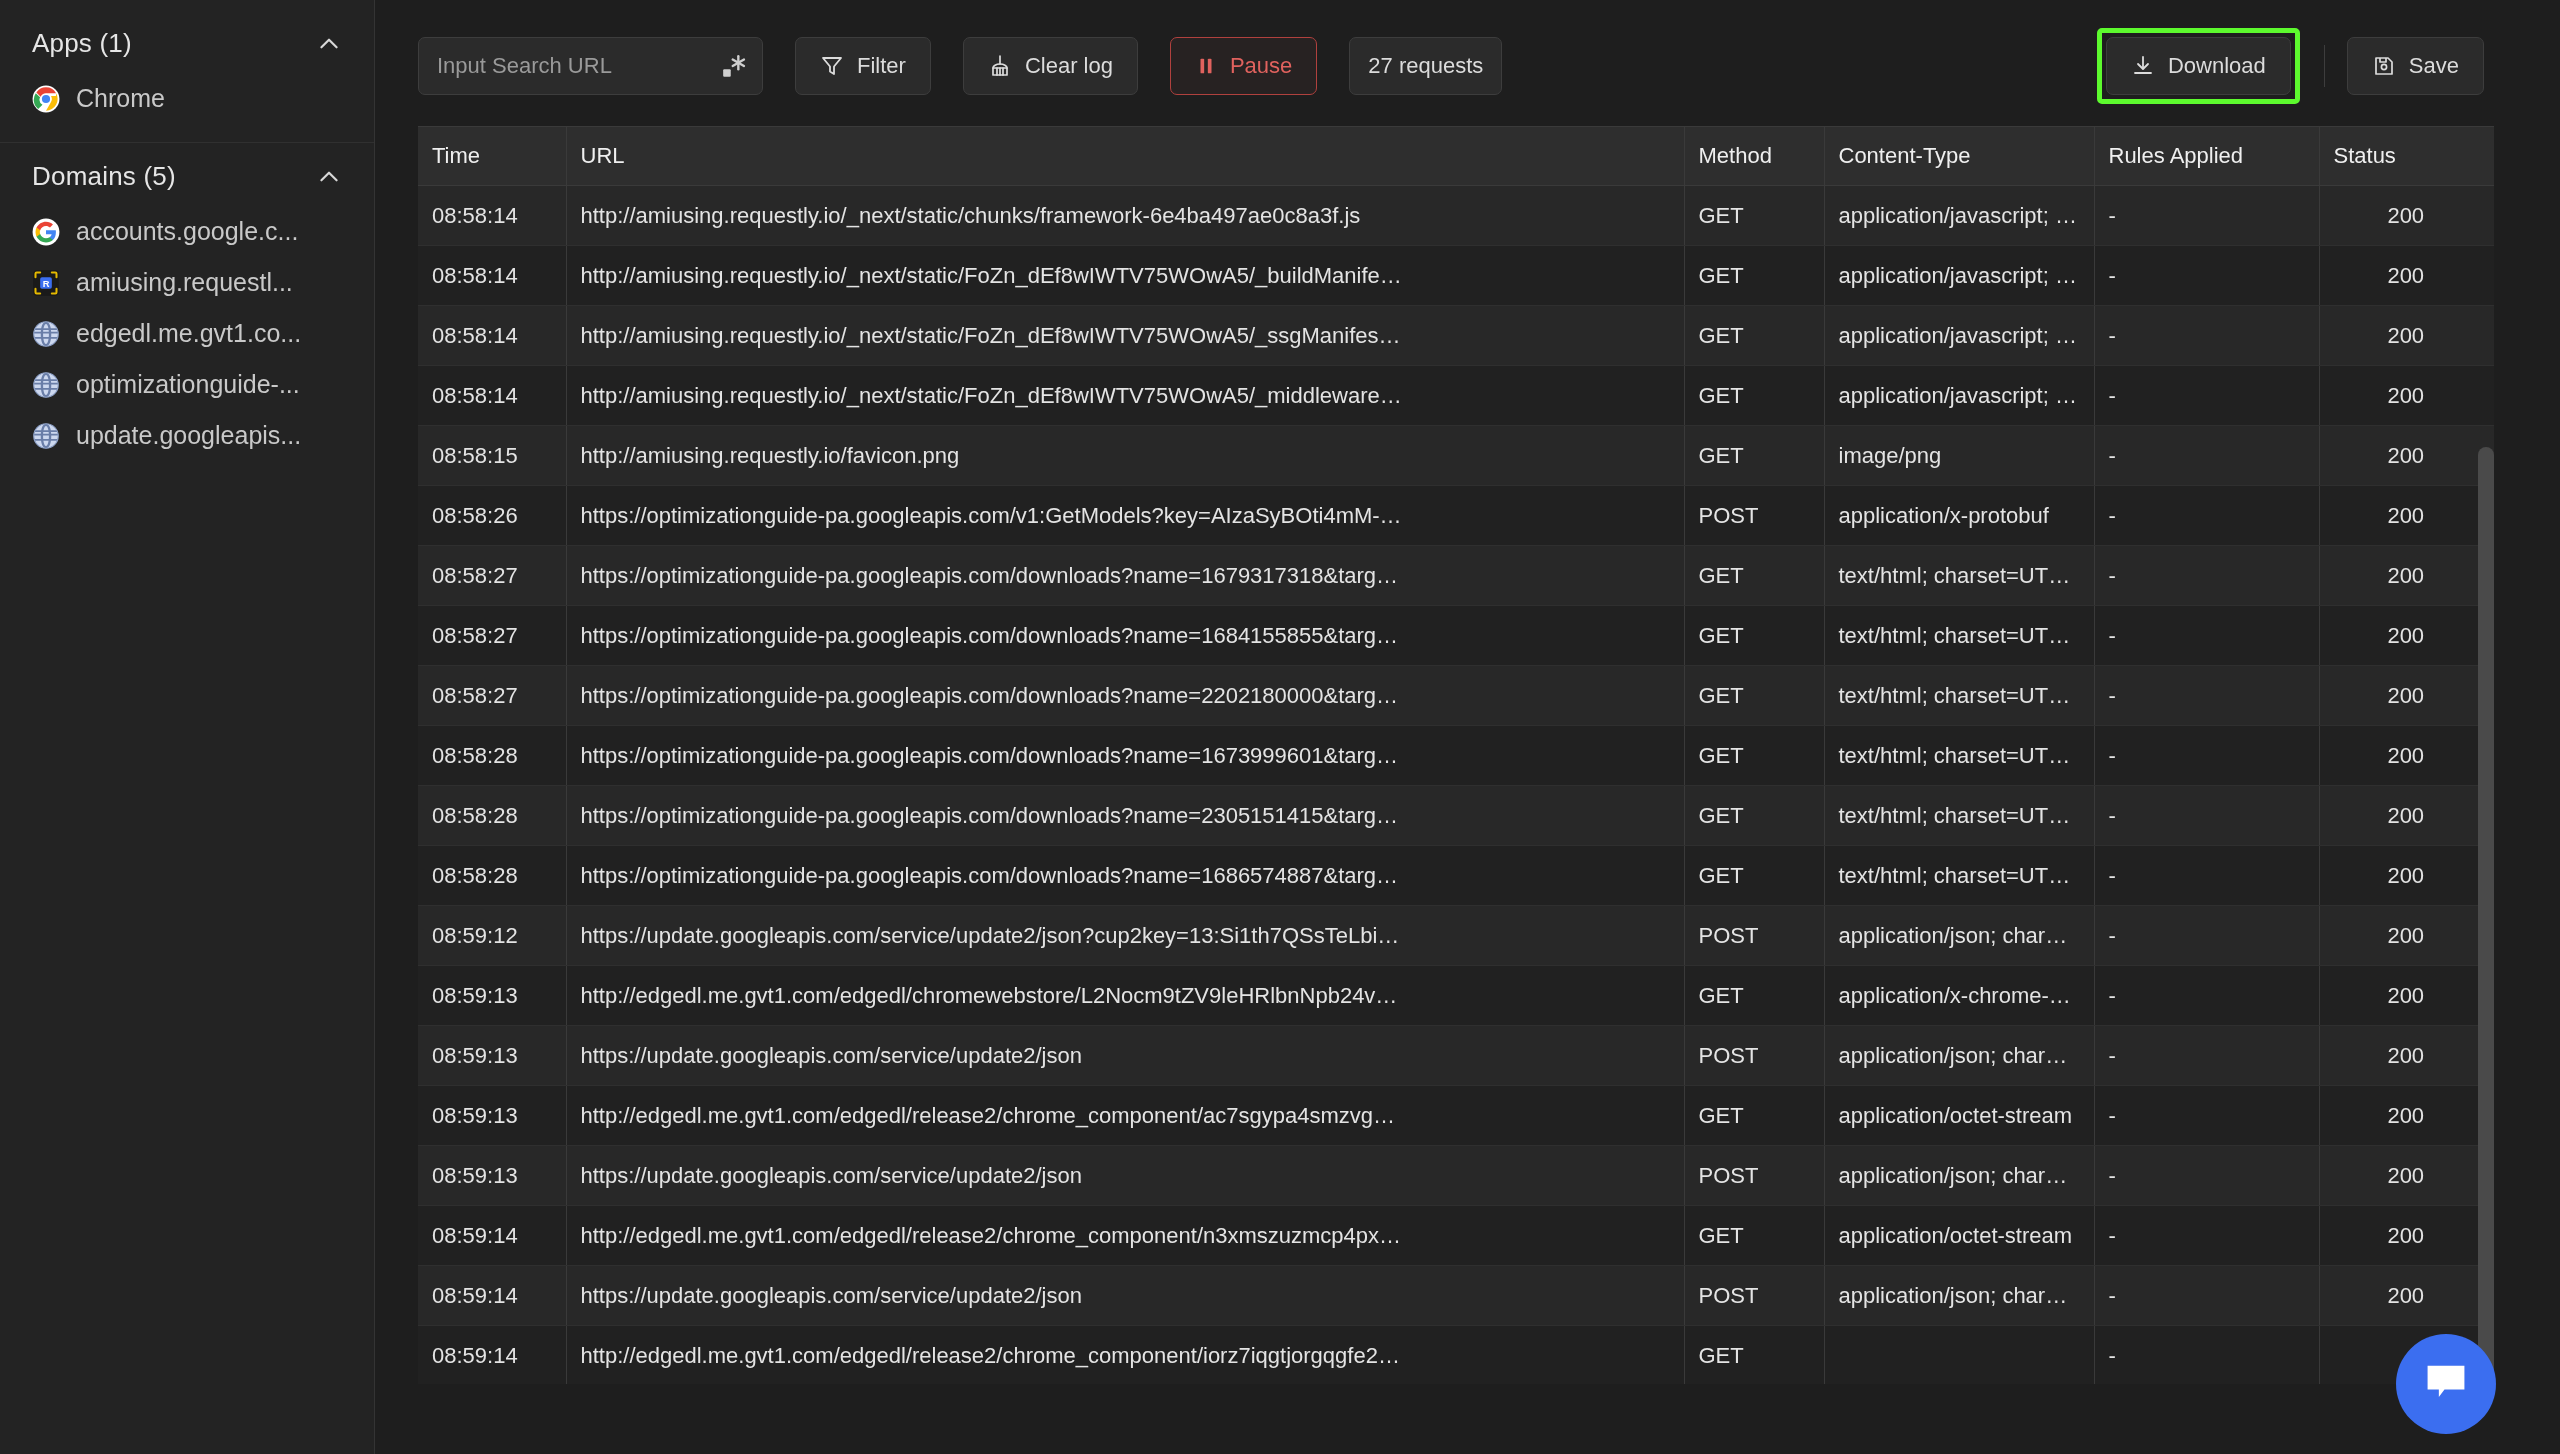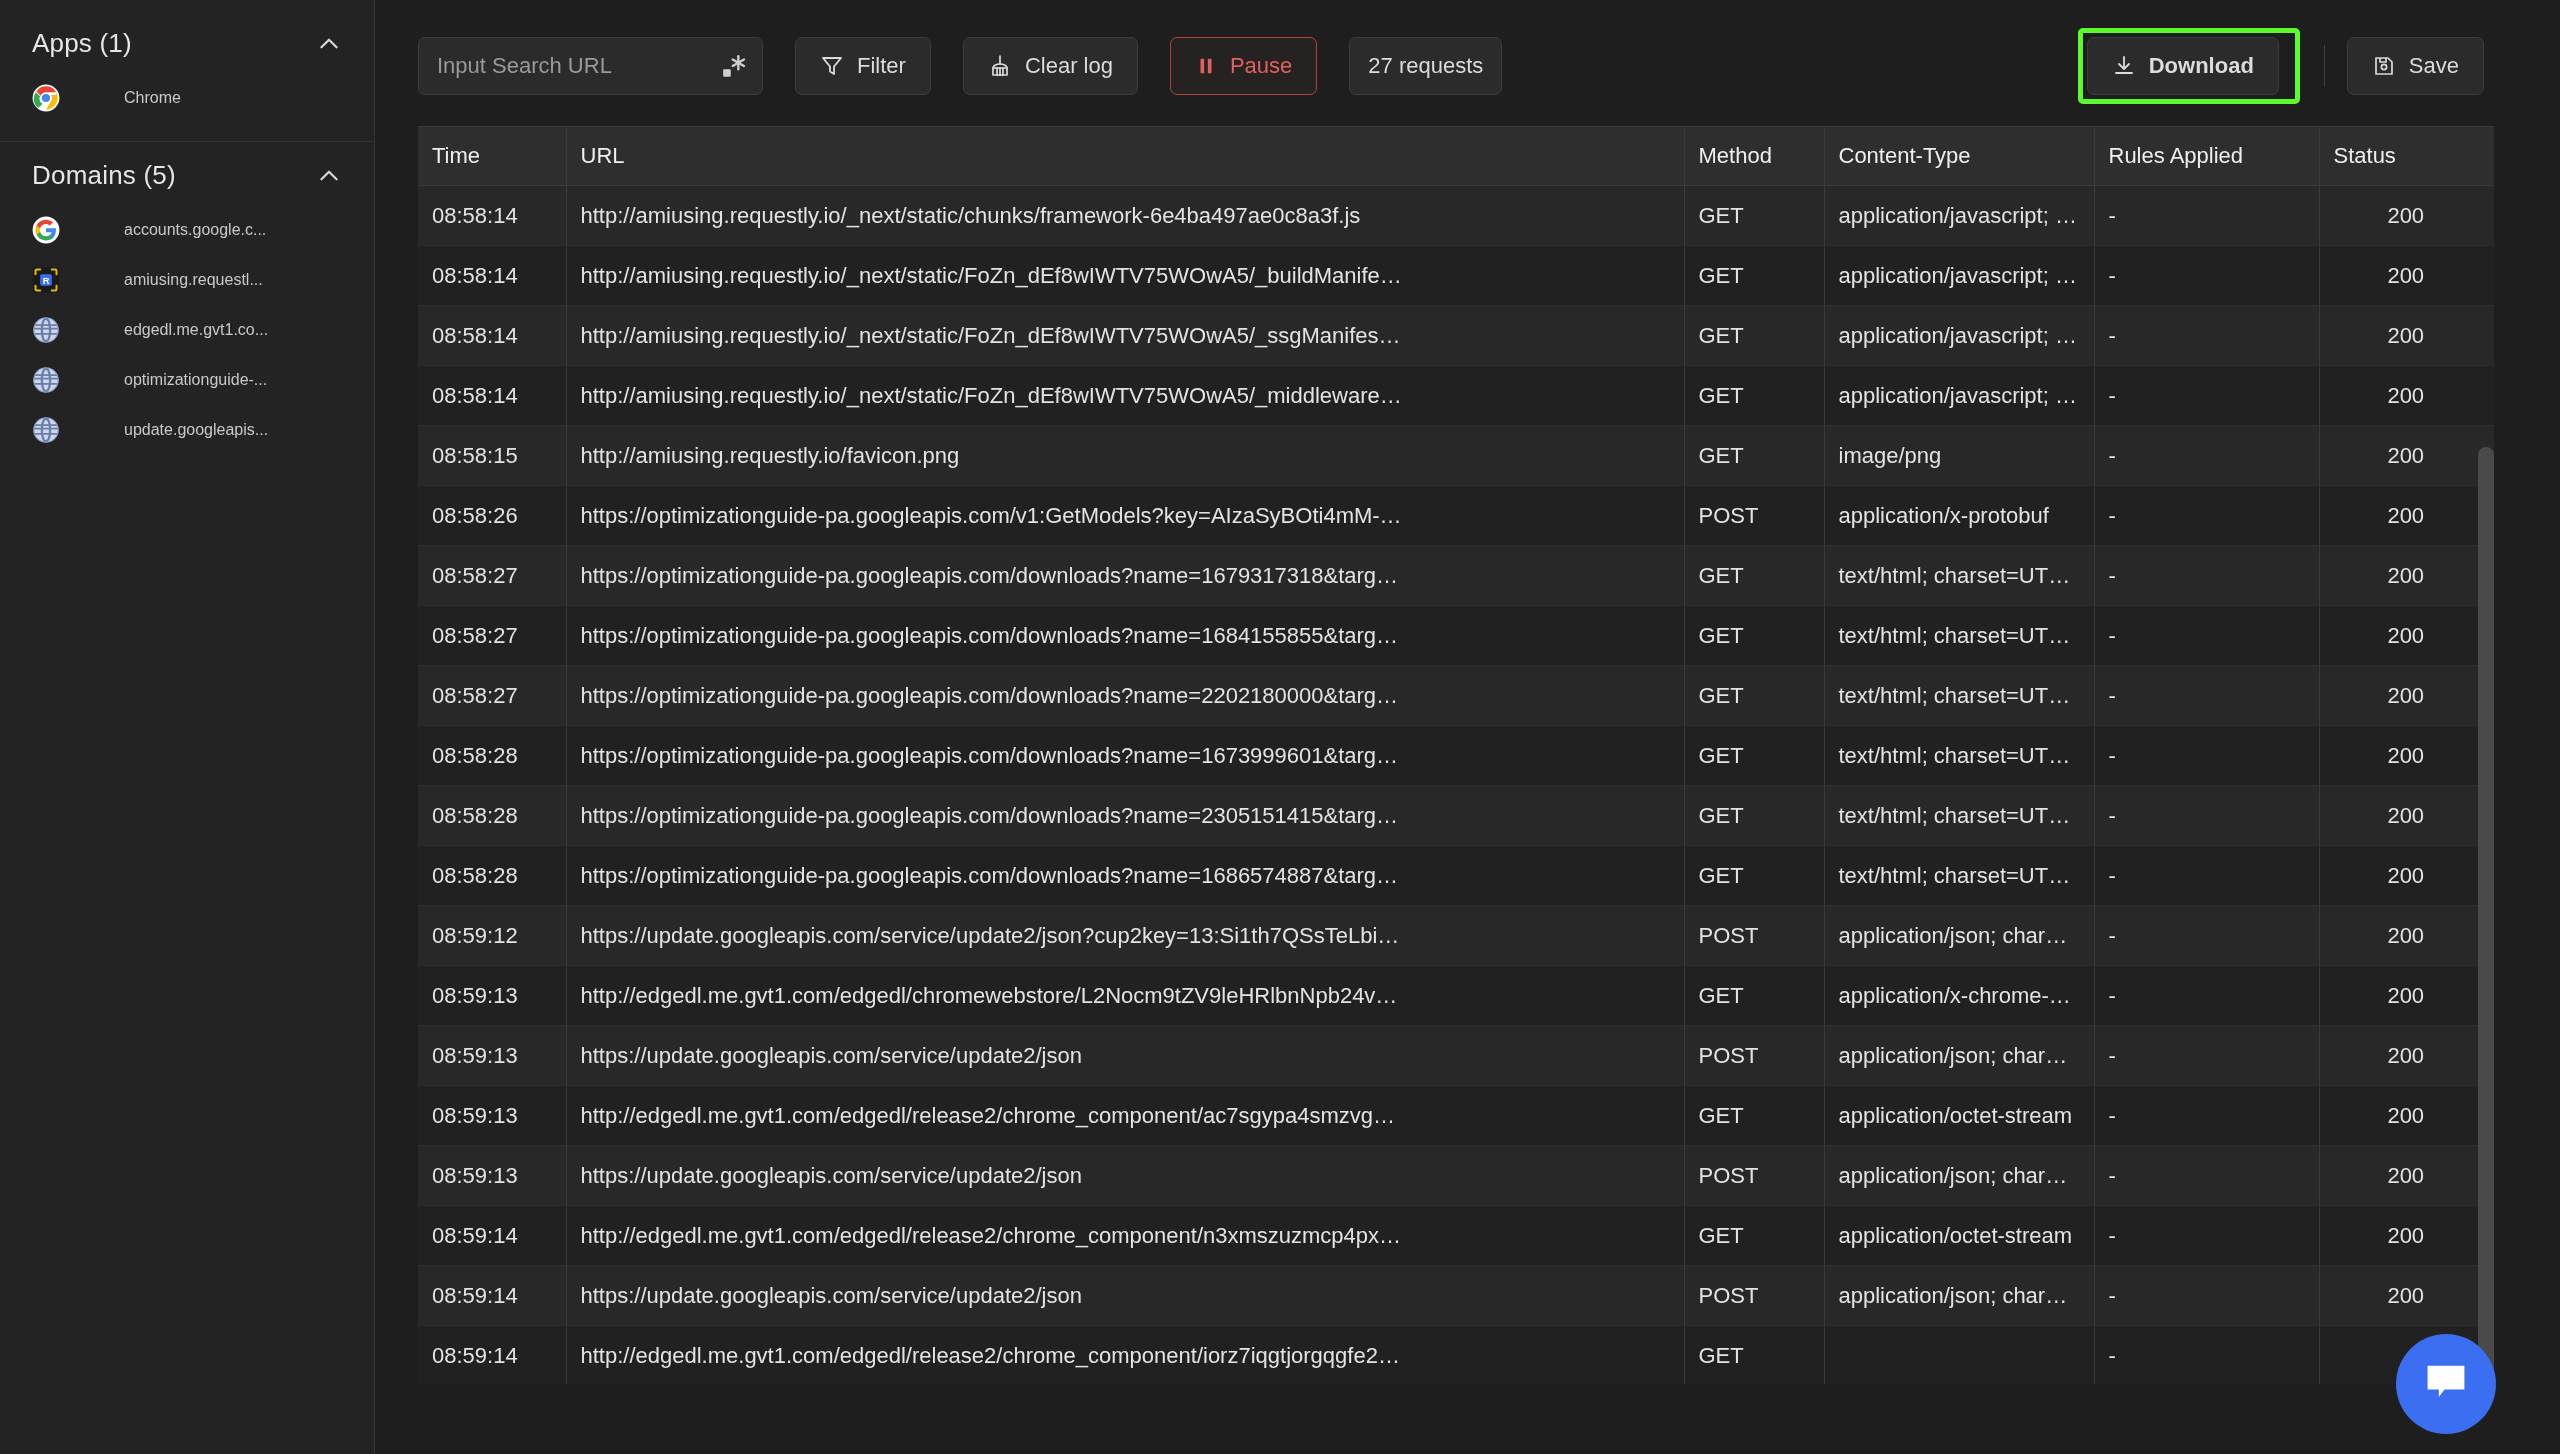--- a/index.html
+++ b/index.html
@@ -31,22 +31,22 @@
   .chevron {
     width: 26px; height: 26px; display: block;
   }
   .chevron svg { display:block; }
   .side-item {
     display: flex; align-items: center; gap: 16px;
     padding: 11px 32px;
     cursor: pointer;
   }
   .side-label {
-    font-size: 16px; color: #c9c9c9; white-space: nowrap;
-    overflow: hidden; text-overflow: ellipsis; margin-left: 48px;
+    font-size: 25px; color: #c9c9c9; white-space: nowrap;
+    overflow: hidden; text-overflow: ellipsis;
   }
   .favicon { width: 28px; height: 28px; flex: 0 0 28px; position: relative; }
   .favicon svg { display: block; }
 
   
   .main {
     flex: 1 1 auto; height: 100%;
     background: #1e1e1e;
     display: flex; flex-direction: column;
     position: relative;
@@ -106,21 +106,21 @@
     justify-content: center;
   }
   .right-group { display: flex; align-items: center; margin-left: auto; }
   .dl-highlight {
     border: 5px solid #5dfa2e;
     border-radius: 5px;
     padding: 4px;
     display: inline-flex;
     margin-right: 8px;
   }
-  .dl-highlight .tbtn { margin-right: 12px; font-weight: bold; }
+  .dl-highlight .tbtn { margin-right: 0; }
   .vsep {
     width: 1px; height: 42px; background: #3d3d3d; margin: 0 22px 0 16px;
   }
 
   
   .table-wrap {
     margin: 0 30px 0 43px;
     flex: 1 1 auto;
     position: relative;
     overflow: hidden;

